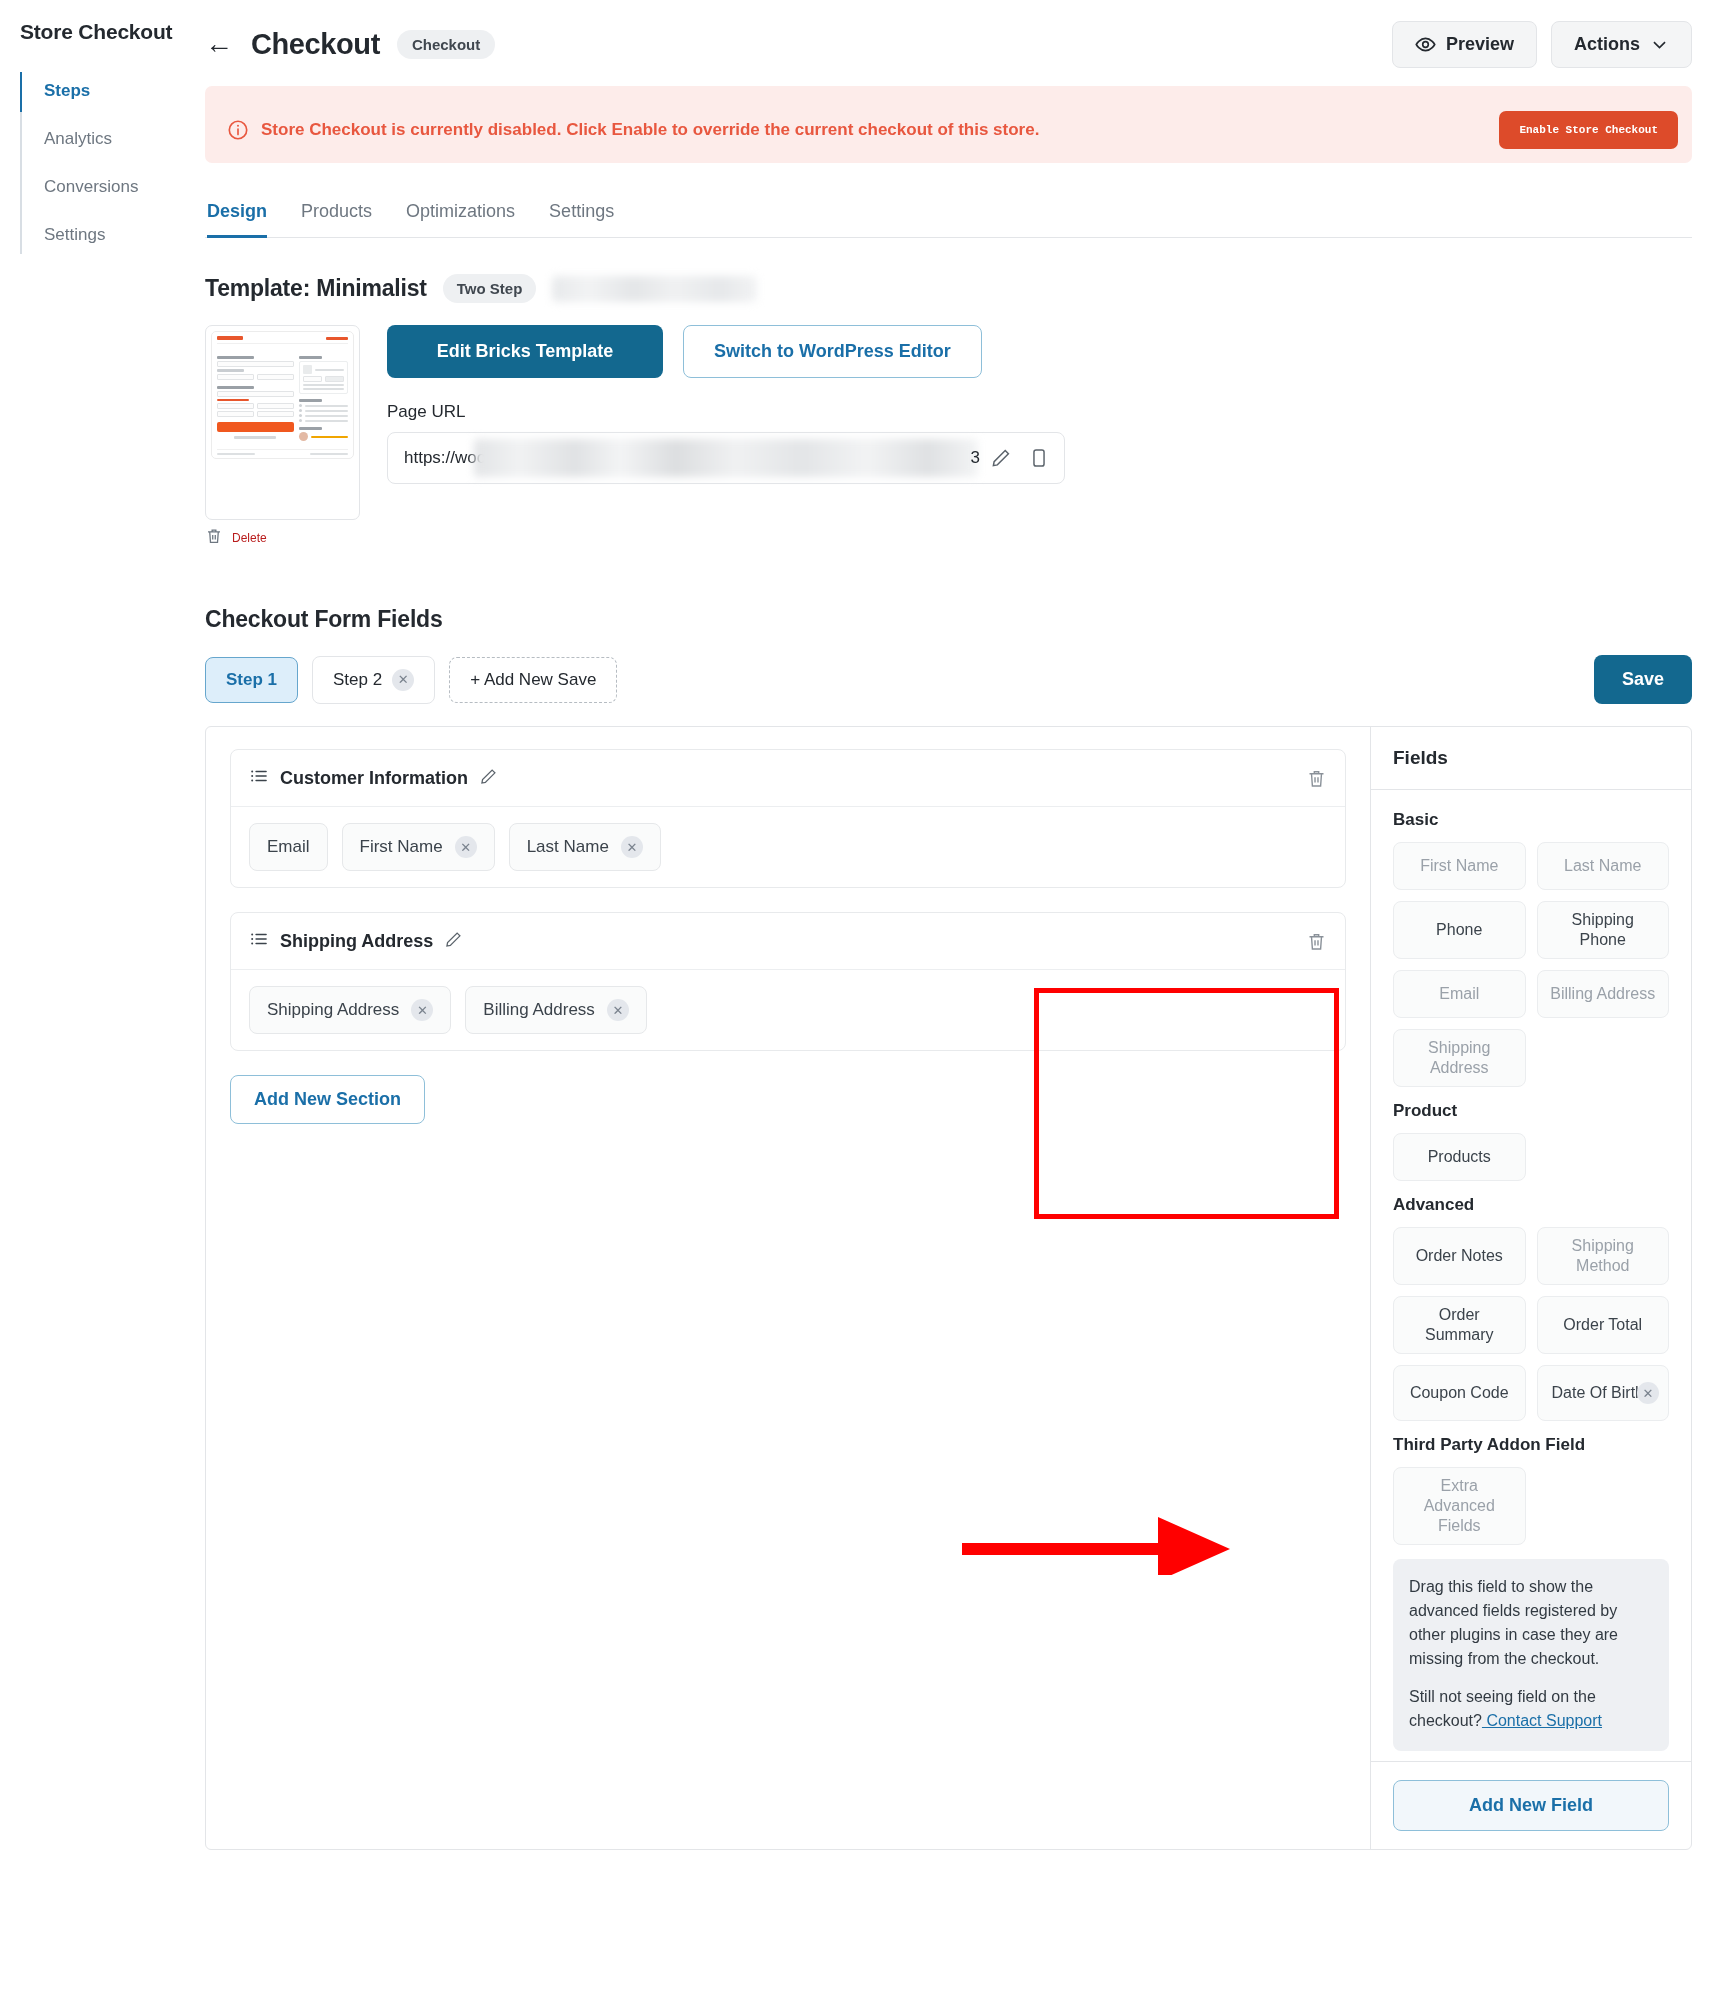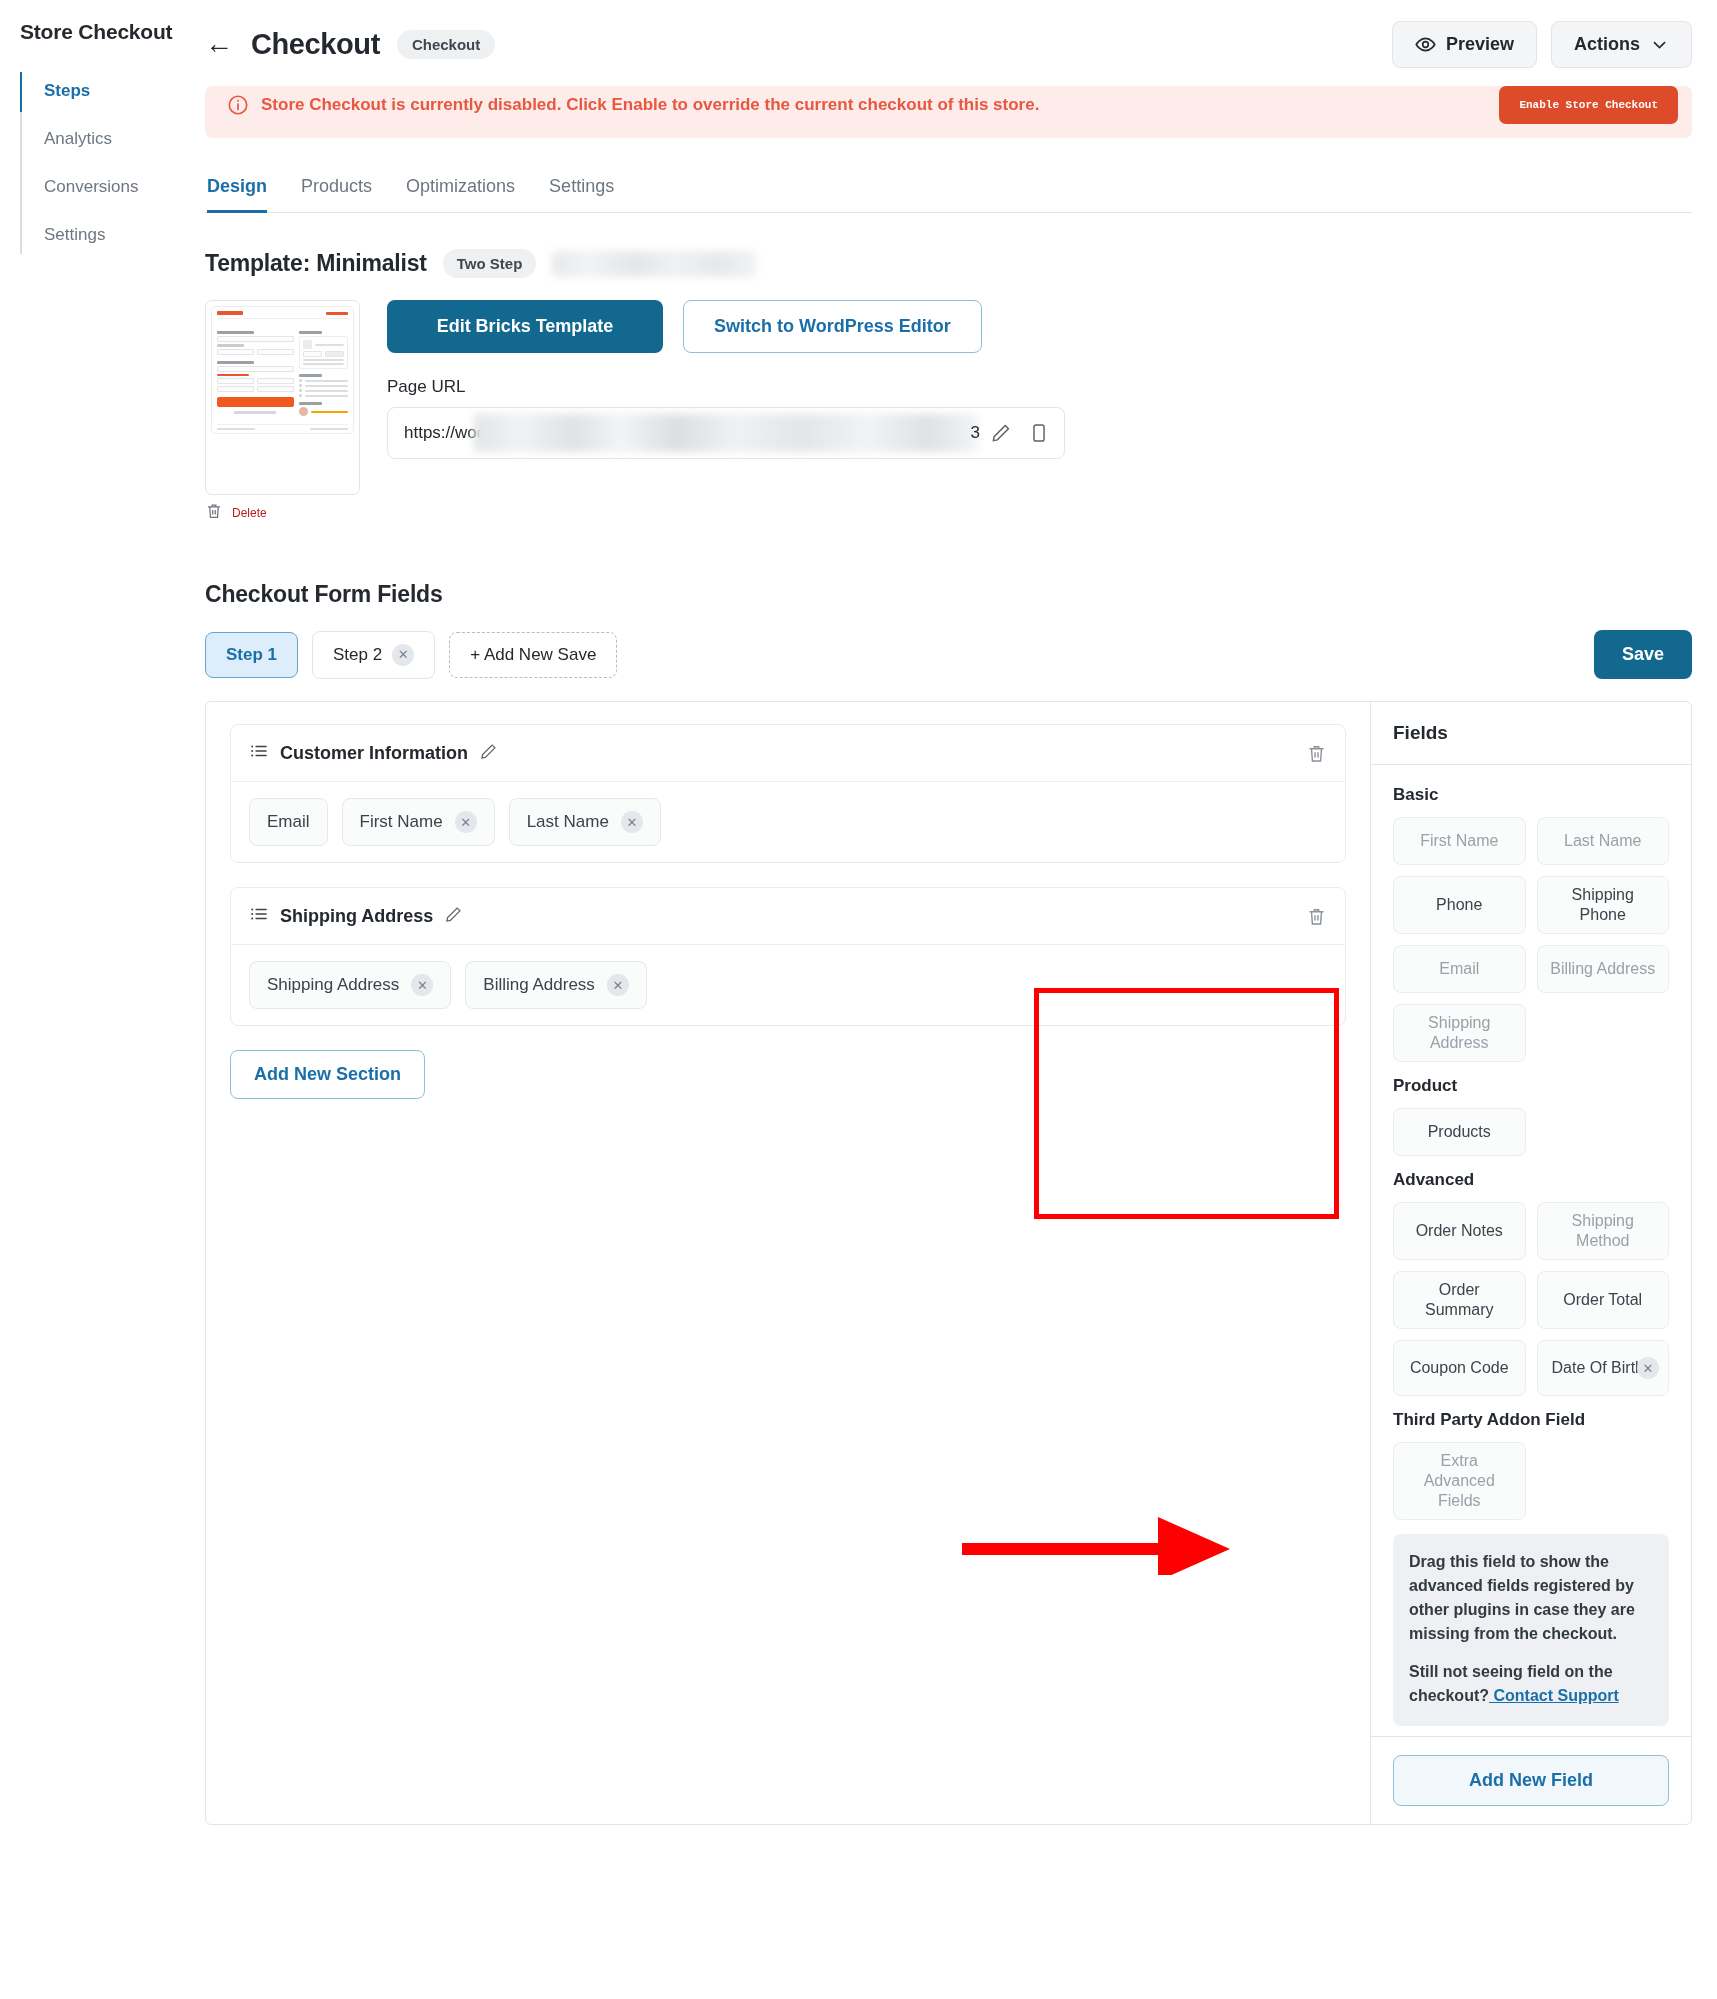--- a/index.html
+++ b/index.html
@@ -107,21 +107,21 @@
   }
   .eye-icon svg, .chev-icon svg { display:block; }
 
   
   .alert {
     margin: 16px 25px 0 0;
     background: #fdecea;
     border-radius: 7px;
     display: flex;
     align-items: center;
-    padding: 0 14px 14px 22px;
+    padding: 25px 14px 14px 22px;
     gap: 12px;
   }
   .alert-msg {
     color: #e8573f;
     font-size: 17px;
     font-weight: bold;
     flex: 1;
   }
   .alert-icon { flex: 0 0 auto; line-height:0; }
   .btn-danger {
@@ -337,21 +337,21 @@
     background:#fafbfb; border:1px solid #ebedef; border-radius:8px;
     min-height:48px; display:flex; align-items:center; justify-content:center;
     font-size:16px; color:#3b434b; text-align:center; padding: 8px 10px;
     cursor:pointer; position:relative; line-height:1.25;
   }
   .ftile.disabled { color:#9aa1a9; }
   .ftile .xbtn { position:absolute; right:9px; top:50%; transform:translateY(-50%); }
   .ftile.tall { min-height: 56px; }
   .note-box {
     background:#eef0f3; border-radius:8px; padding: 16px 16px 18px;
-    font-size:16px; color:#323a42; line-height:1.5; margin-top: 14px; font-weight: bold;
+    font-size:16px; color:#323a42; line-height:1.5; margin-top: 14px;
   }
   .note-box p { margin: 0 0 14px; }
   .note-box p:last-child { margin-bottom:0; }
   .note-link { color:#1a6fa8; text-decoration:underline; cursor:pointer;}
   .fields-footer {
     border-top:1px solid #e3e5e8; padding: 18px 22px;
   }
   .add-field-btn {
     width:100%; background:#f2f7fb; color:#1a6fa8;
     border:1px solid #8ebfd9; border-radius:8px;

